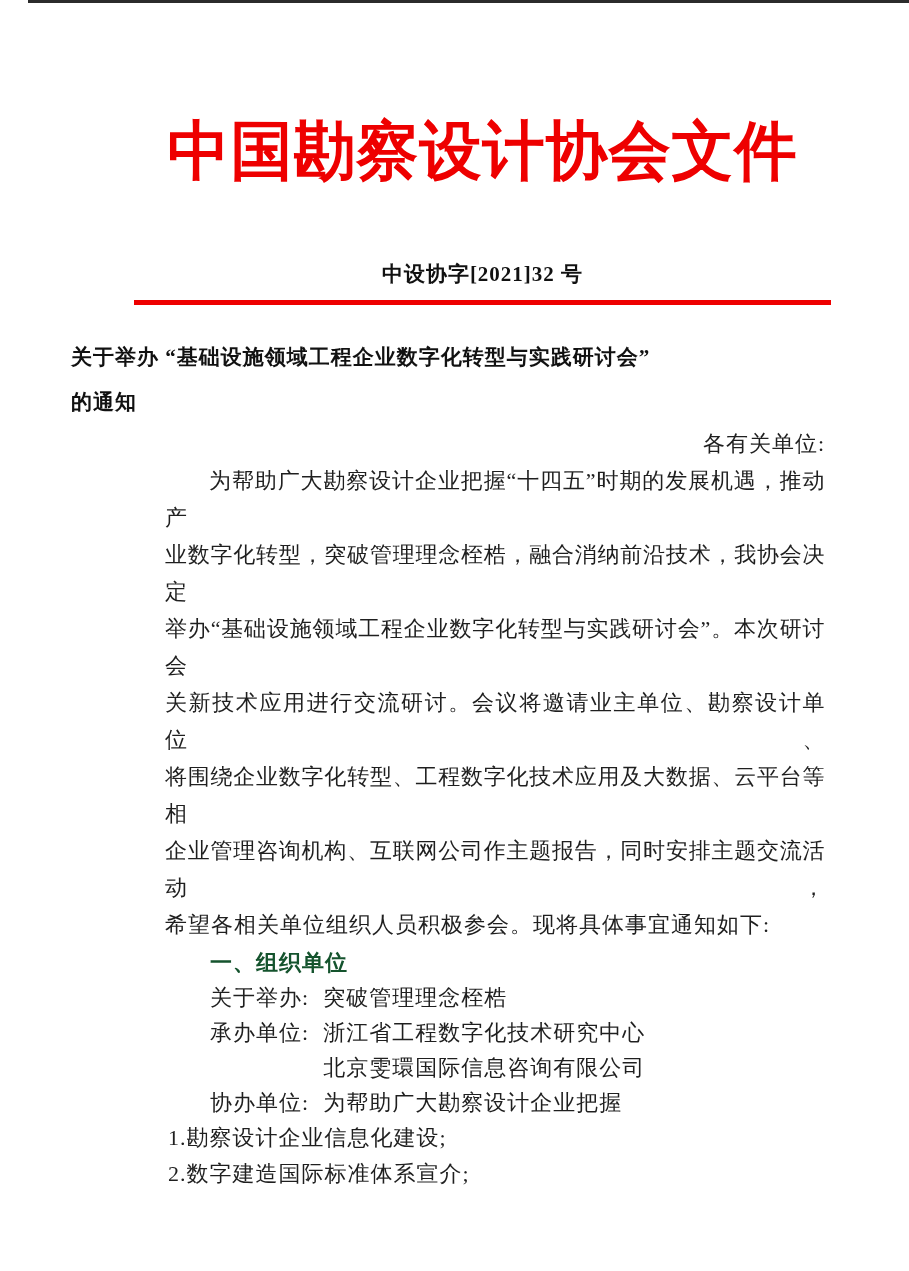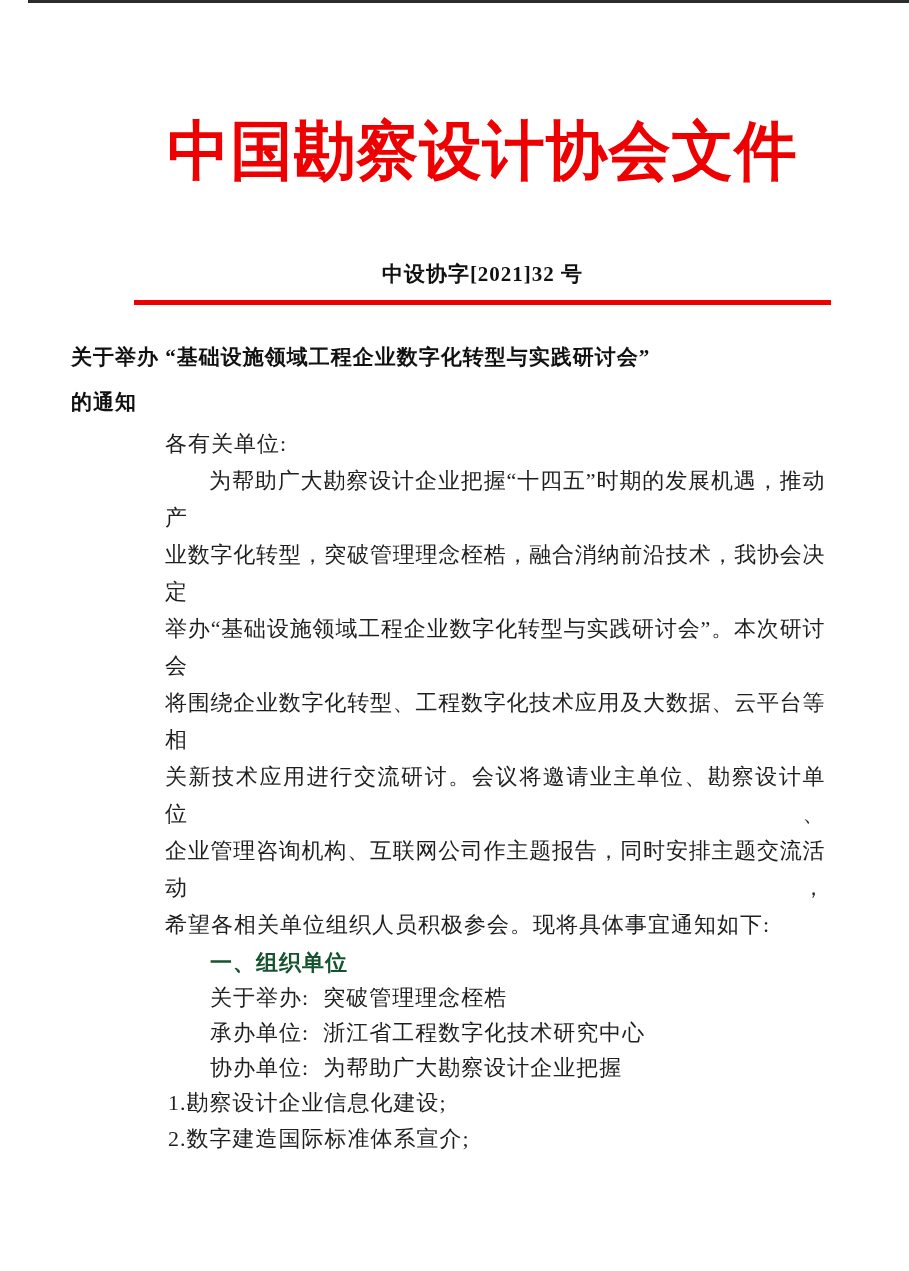--- a/index.html
+++ b/index.html
@@ -58,20 +58,21 @@
   .body-col {
     margin-left: 137px;
     width: 660px;
     font-size: 22px;
     color: #1f1f1f;
   }
 
   .salutation {
     line-height: 37px;
     letter-spacing: 1px;
+    text-align: right;
   }
 
   .pline {
     line-height: 37px;
     text-align: justify;
     text-align-last: justify;
     letter-spacing: 0.5px;
   }
   .pline.first { text-indent: 2em; }
   .pline.last { text-align-last: left; letter-spacing: 1px; }
@@ -121,39 +122,40 @@
   </div>
 
   <div class="body-col">
 
     <div class="salutation">各有关单位:</div>
 
     <div>
       <div class="pline first">为帮助广大勘察设计企业把握“十四五”时期的发展机遇，推动产</div>
       <div class="pline">业数字化转型，突破管理理念桎梏，融合消纳前沿技术，我协会决定</div>
       <div class="pline">举办“基础设施领域工程企业数字化转型与实践研讨会”。本次研讨会</div>
+      <div class="pline">关新技术应用进行交流研讨。会议将邀请业主单位、勘察设计单位、</div>
       <div class="pline">将围绕企业数字化转型、工程数字化技术应用及大数据、云平台等相</div>
-      <div class="pline">关新技术应用进行交流研讨。会议将邀请业主单位、勘察设计单位、</div>
       <div class="pline">企业管理咨询机构、互联网公司作主题报告，同时安排主题交流活动，</div>
       <div class="pline last">希望各相关单位组织人员积极参会。现将具体事宜通知如下:</div>
     </div>
 
     <div class="sec-heading s1">一、组织单位</div>
 
     <div class="org-block">
       <div class="org-row">
         <span class="org-label">关于举办:</span>
         <span class="org-values">
           <span class="org-value">突破管理理念桎梏</span>
         </span>
       </div>
       <div class="org-row">
         <span class="org-label">承办单位:</span>
         <span class="org-values">
           <div class="org-value">浙江省工程数字化技术研究中心</div>
+          <div class="org-value">北京雯環国际信息咨询有限公司</div>
         </span>
       </div>
       <div class="org-row">
         <span class="org-label">协办单位:</span>
         <span class="org-values">
           <div class="org-value">为帮助广大勘察设计企业把握</div>
         </span>
       </div>
     </div>
 

